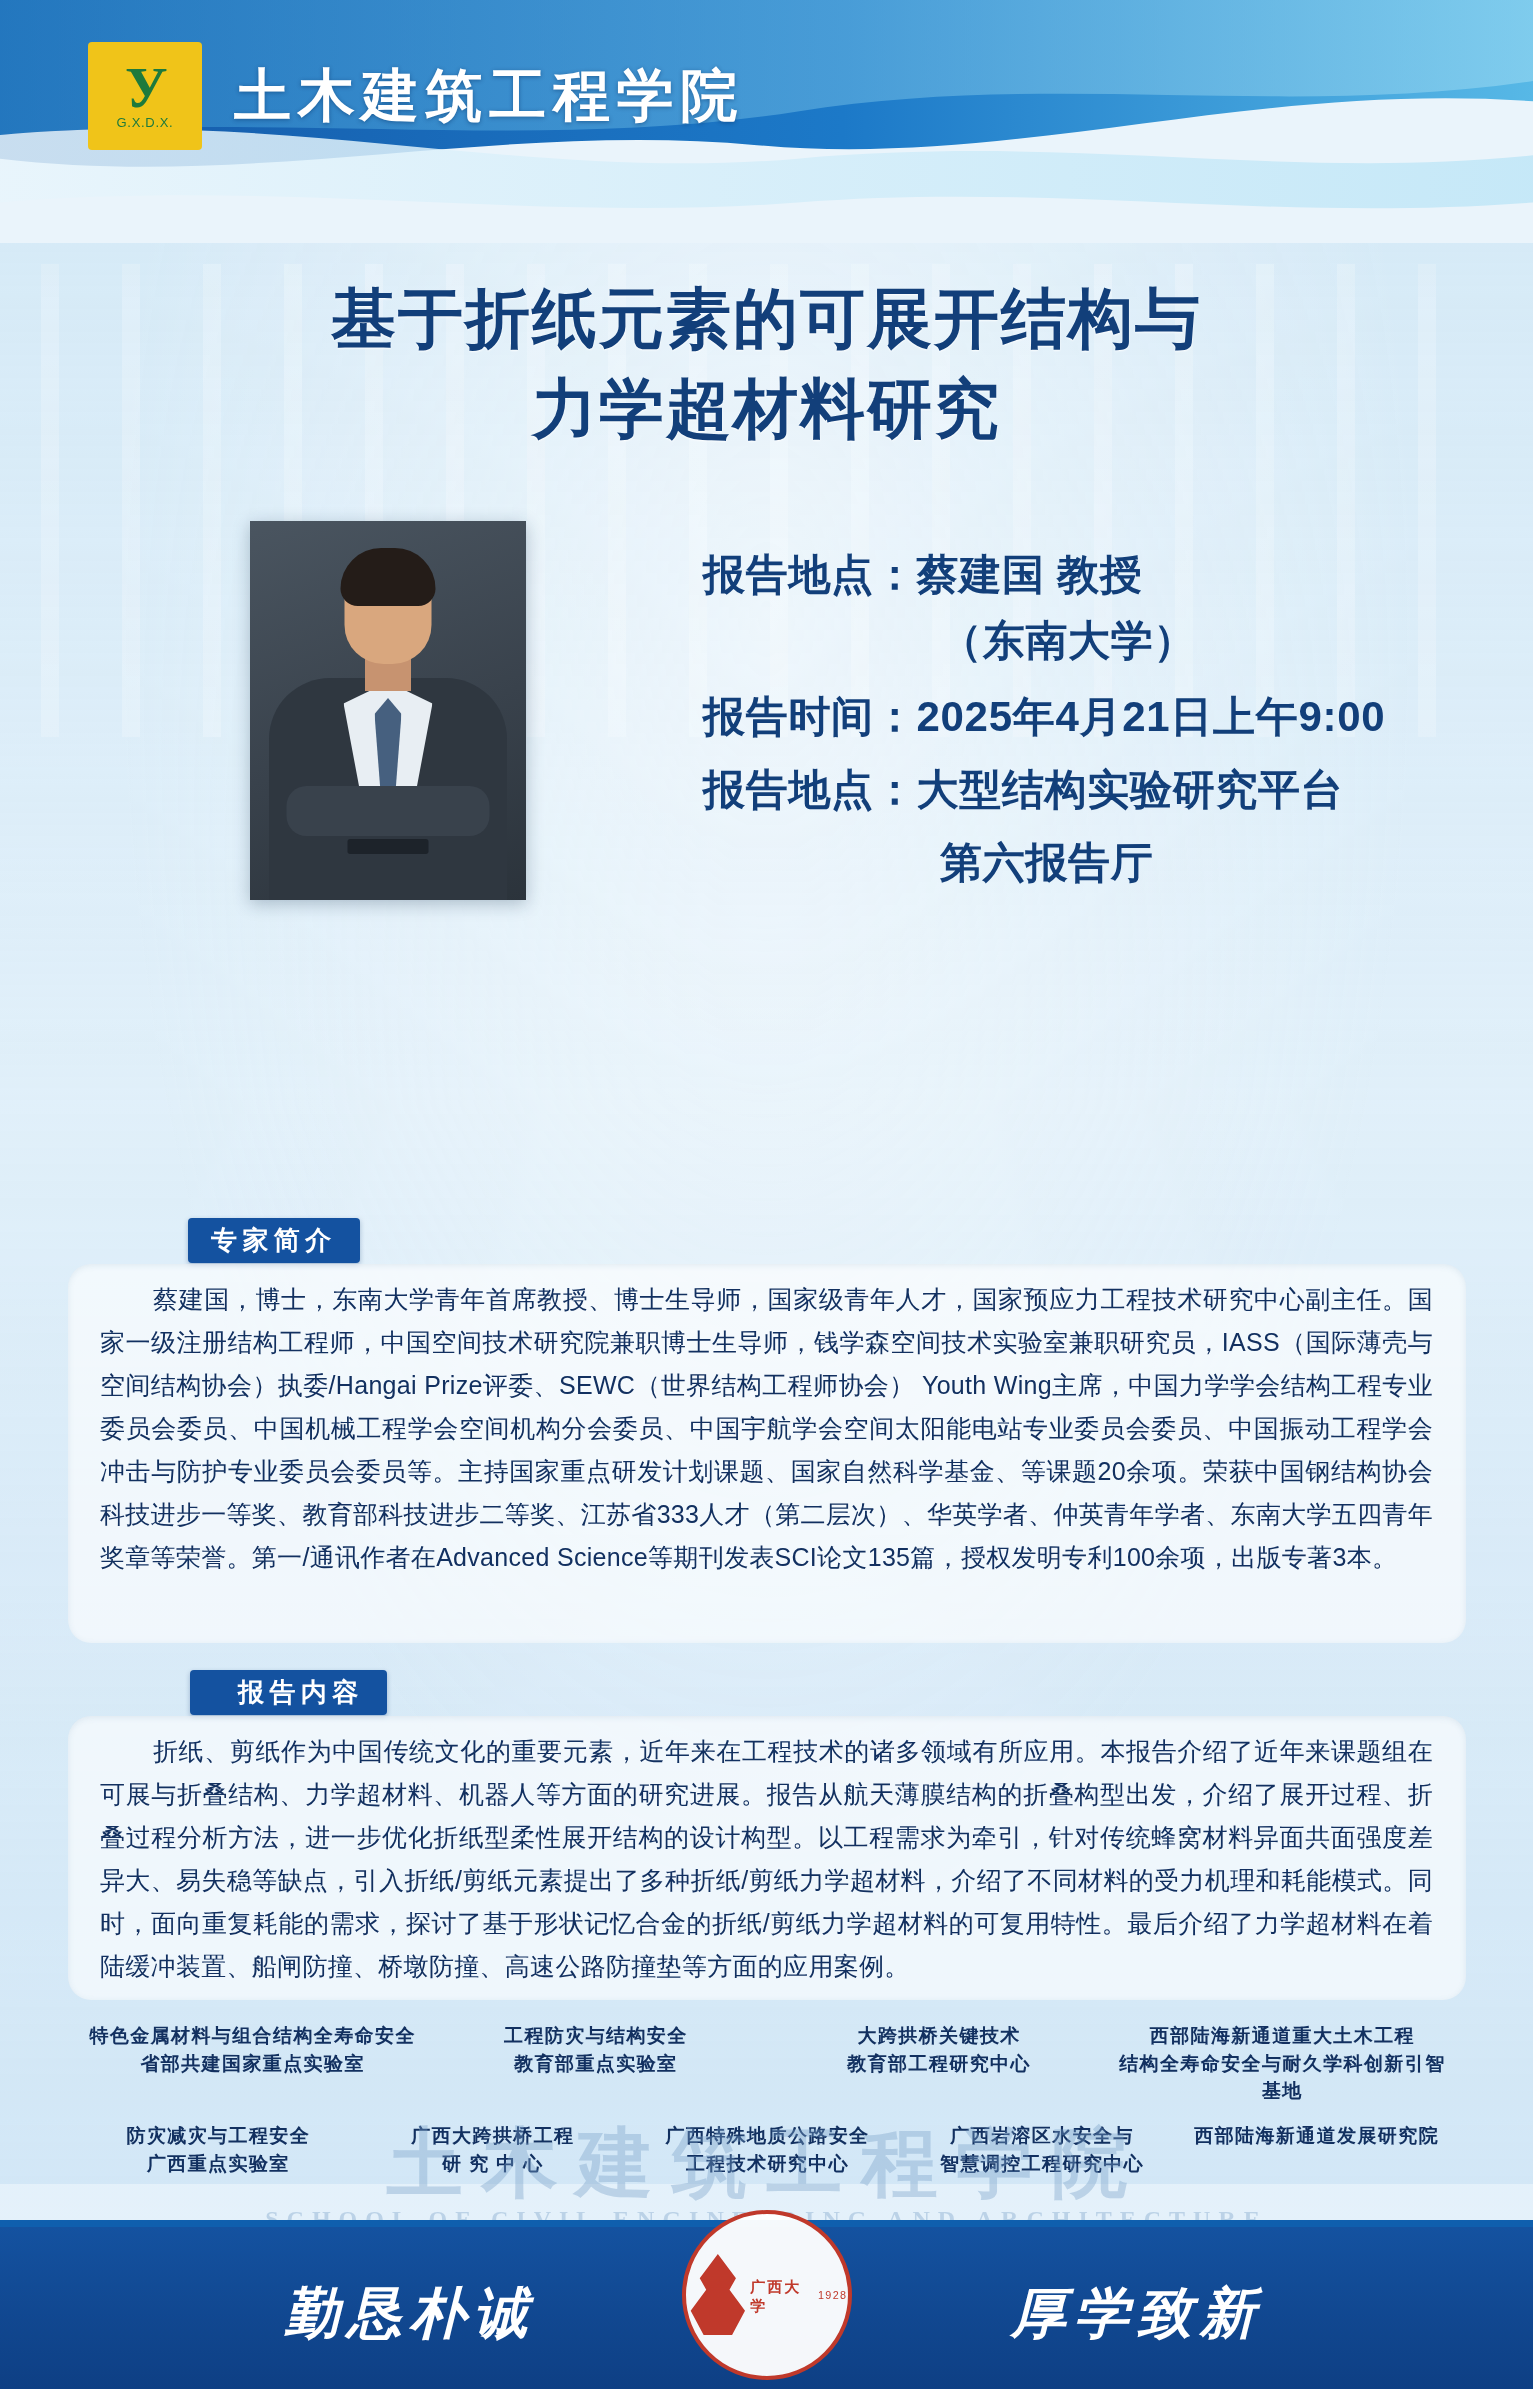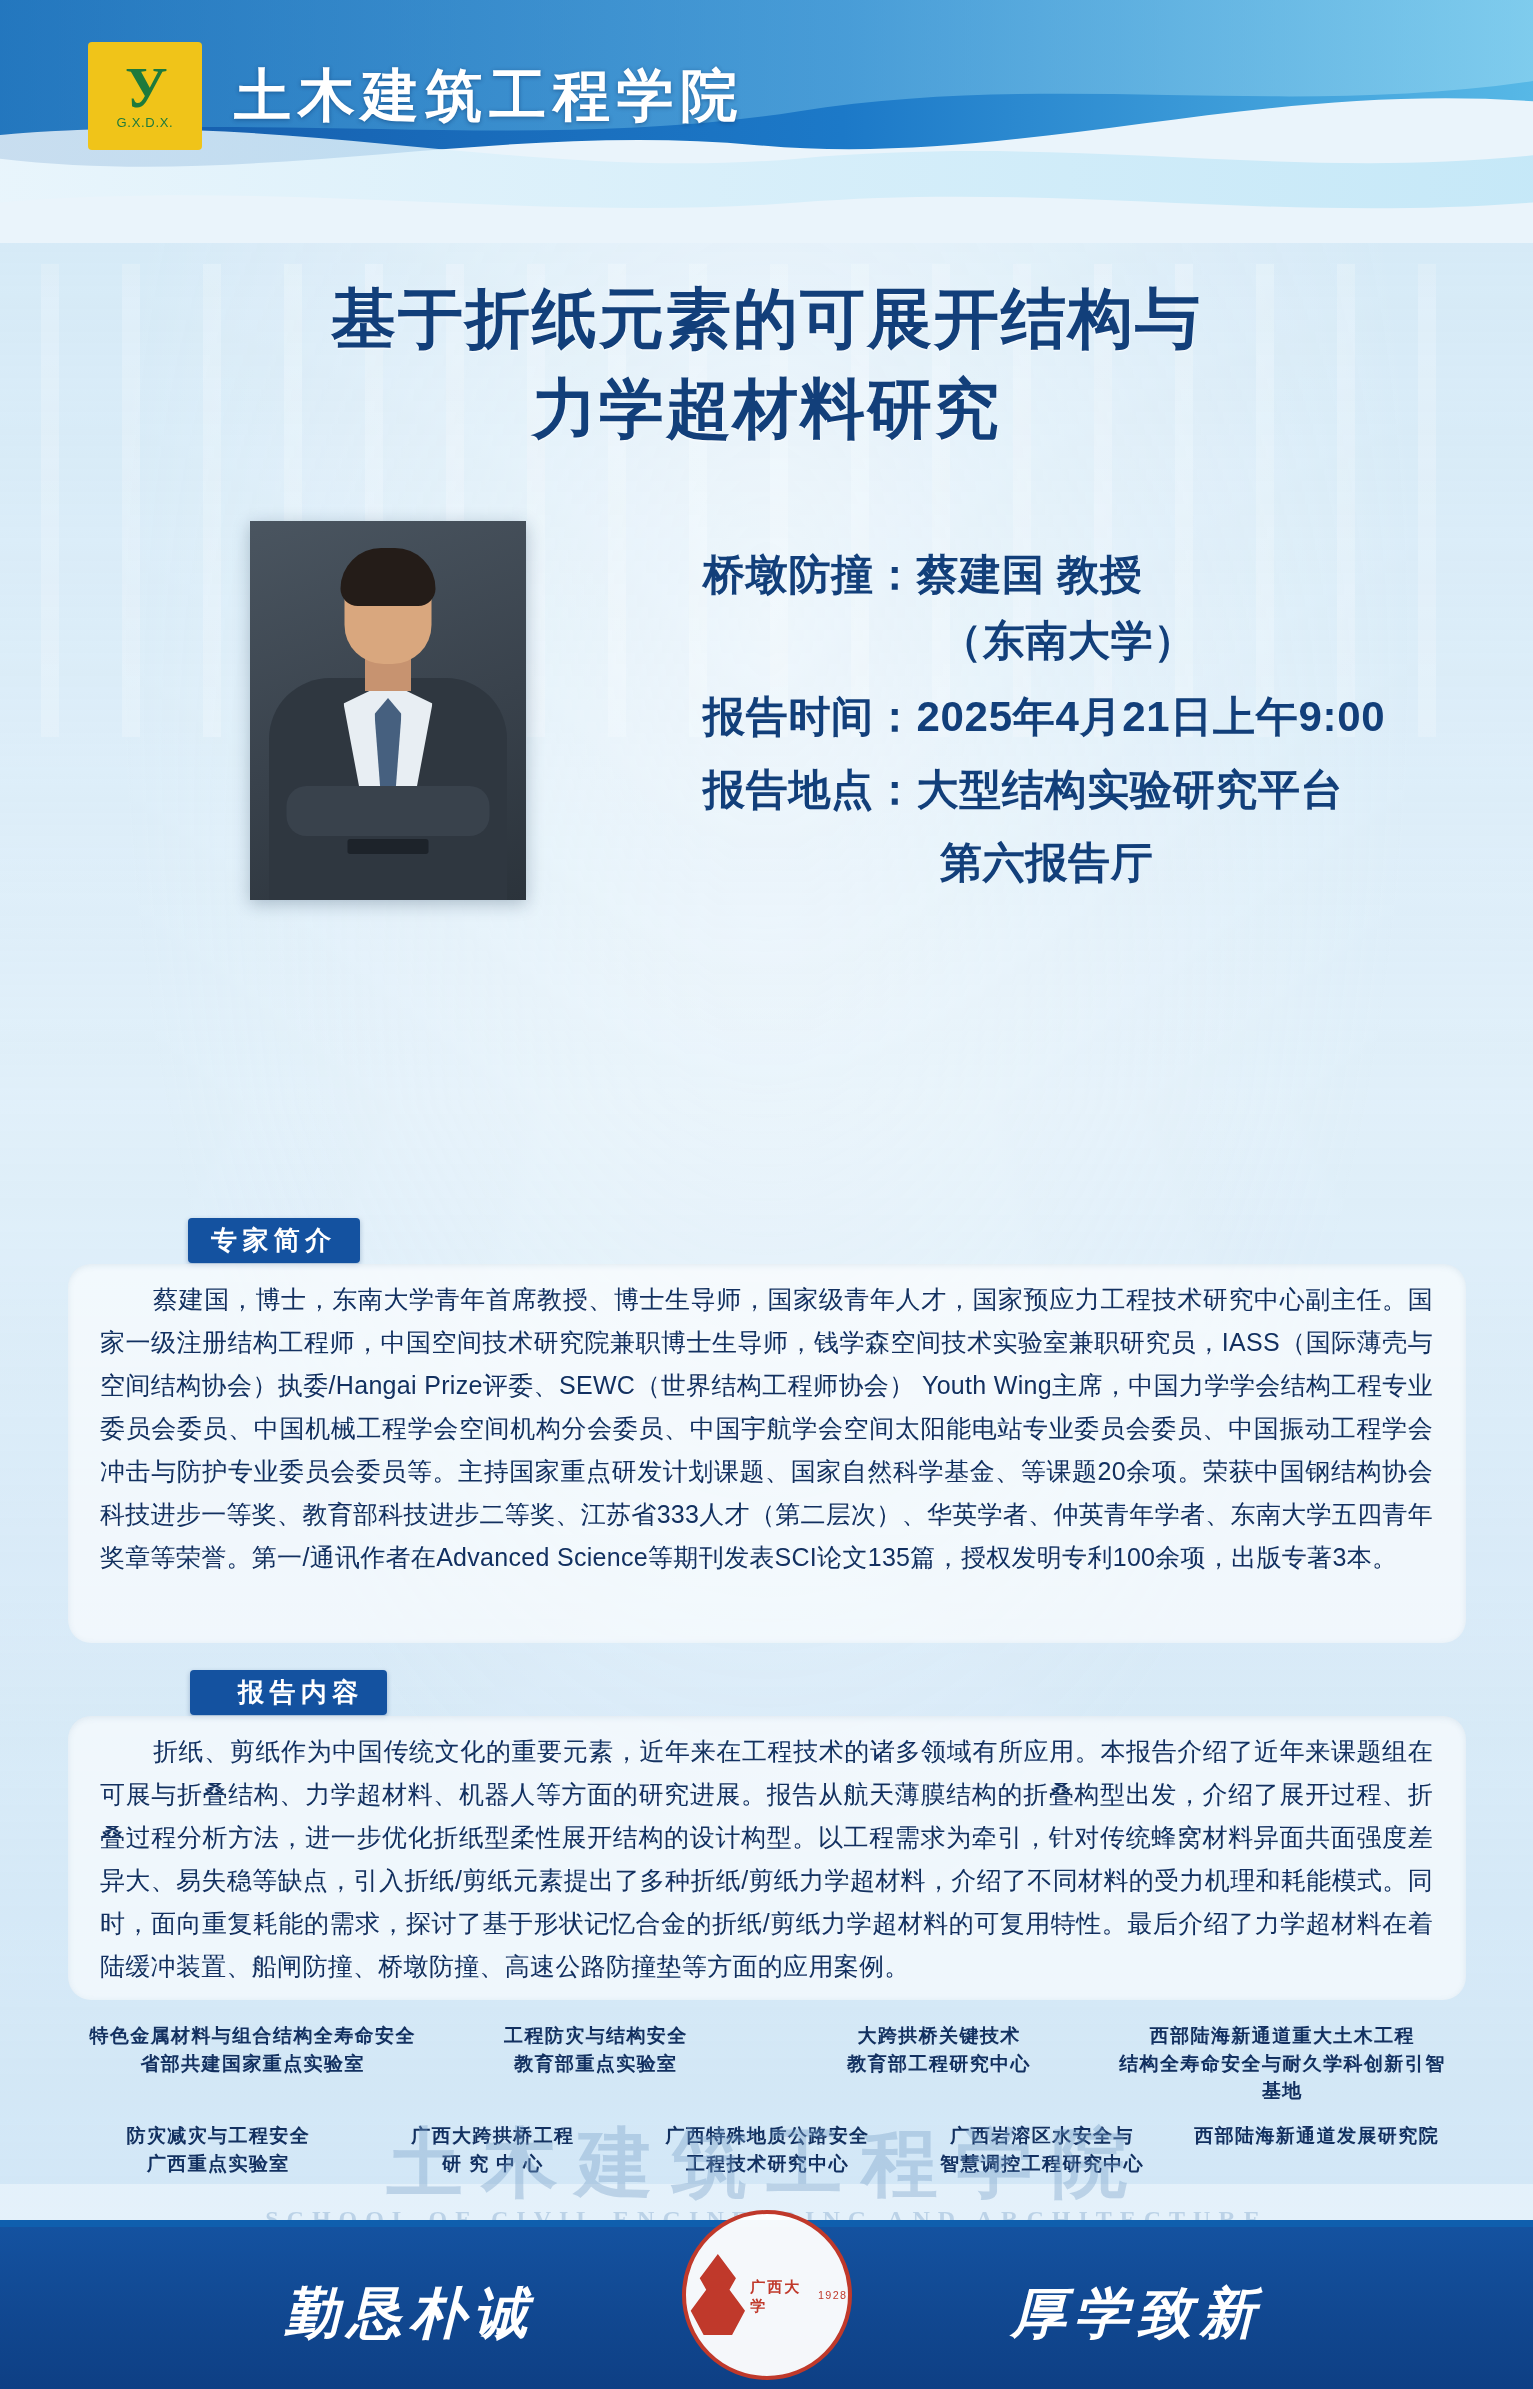--- a/index.html
+++ b/index.html
@@ -338,21 +338,21 @@
     <div class="p-shirt"></div>
     <div class="p-tie"></div>
     <div class="p-neck"></div>
     <div class="p-head"></div>
     <div class="p-hair"></div>
     <div class="p-arms"></div>
     <div class="p-belt"></div>
   </div>
 
   <div class="info">
-    <div class="row">桥墩防撞：蔡建国 教授</div>
+    <div class="row">报告地点：蔡建国 教授</div>
     <div class="row row2">（东南大学）</div>
     <div class="row">报告时间：2025年4月21日上午9:00</div>
     <div class="row">报告地点：大型结构实验研究平台</div>
     <div class="indent">第六报告厅</div>
   </div>
 
   <div class="tab" style="left:177px; top:1218px;">
     <span>专家简介</span>
   </div>
   <div class="panel" style="left:68px; top:1264px; width:1398px; height:379px;"></div>

